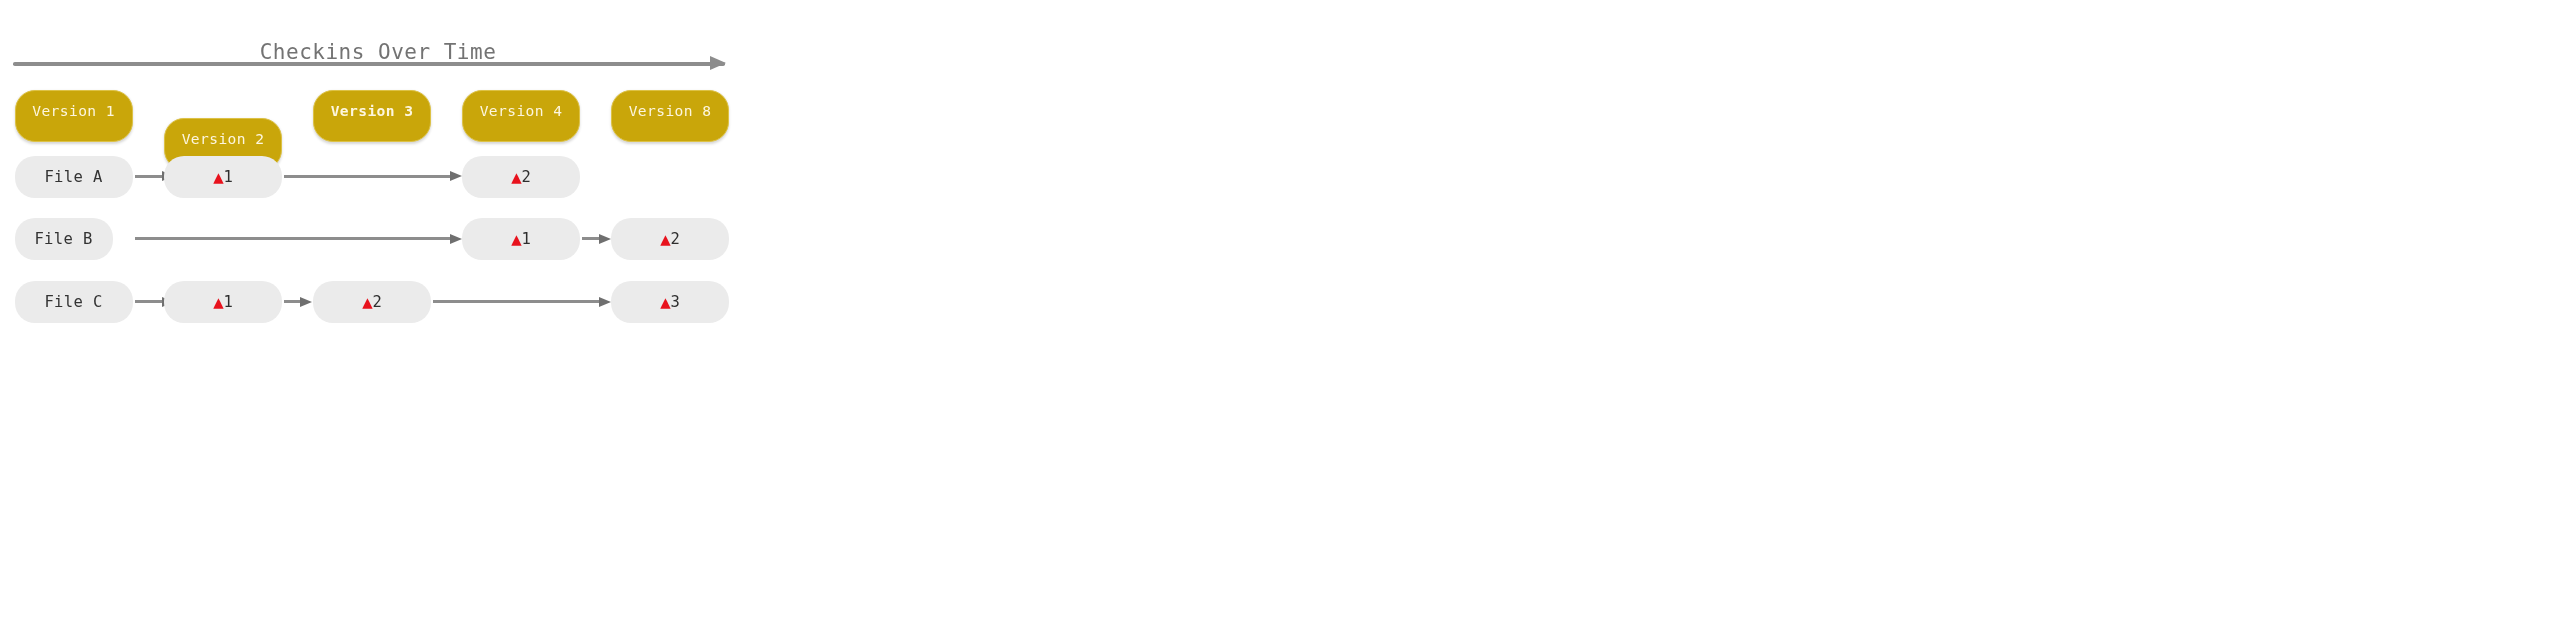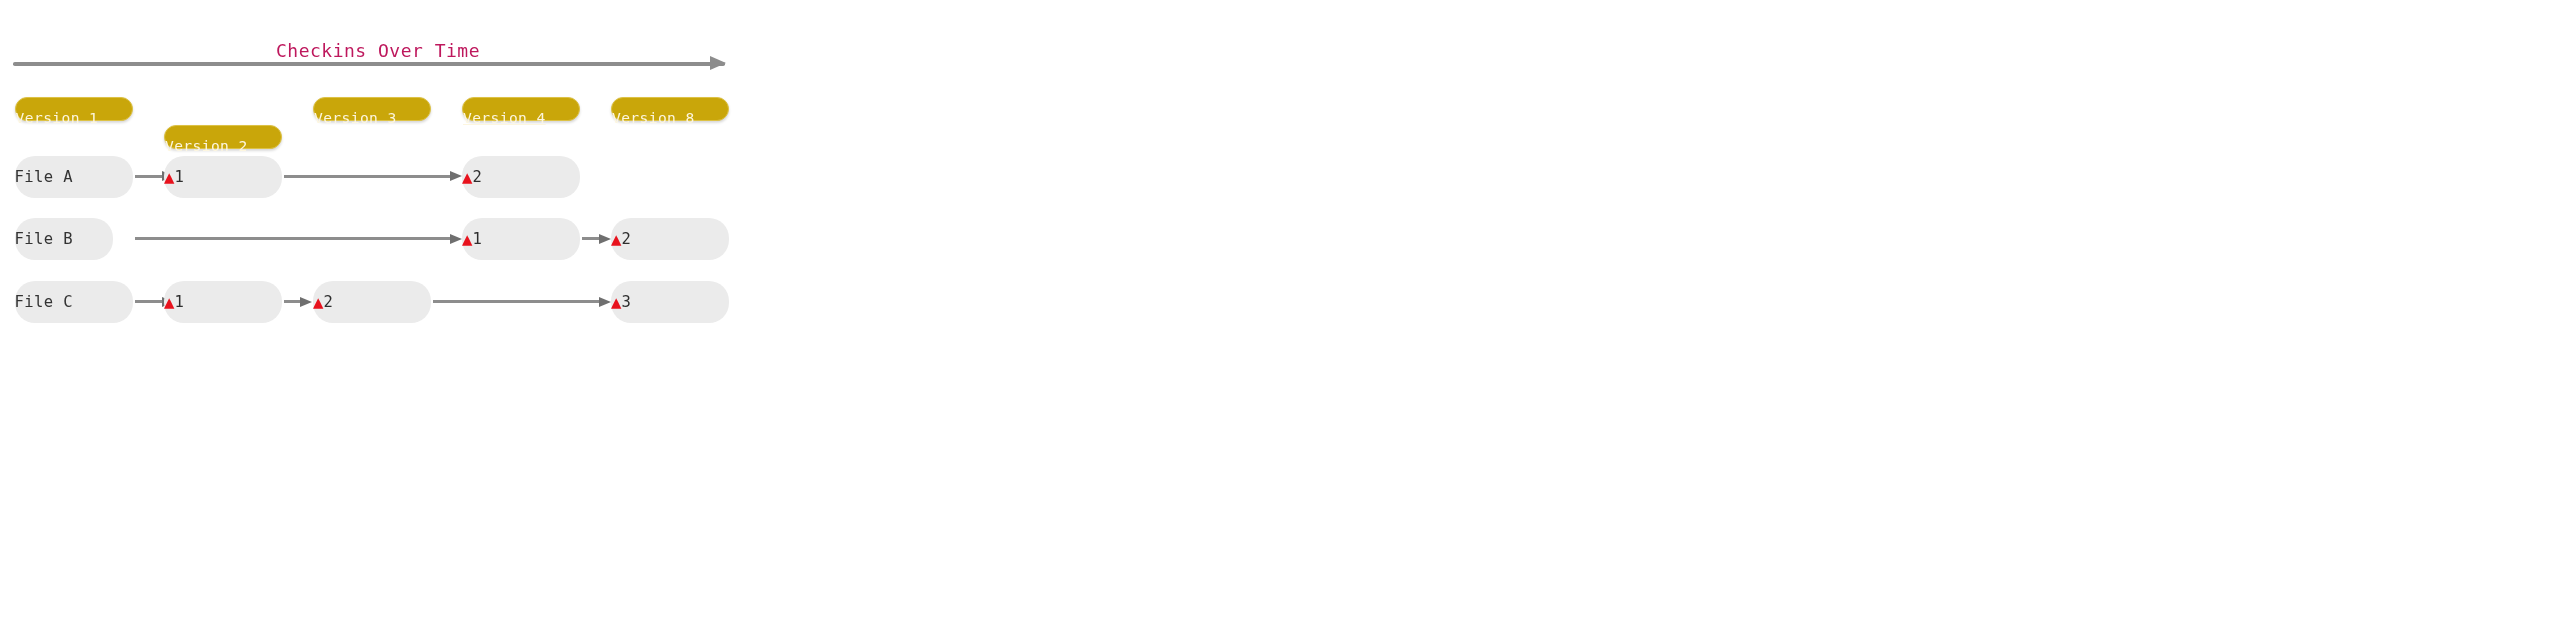--- a/index.html
+++ b/index.html
@@ -22,23 +22,23 @@
     background: #ffffff;
   }
 
   
   .axis-title {
     position: absolute;
     left: 155px;
     top: 40px;
     width: 446px;
     text-align: center;
-    font-size: 18px;
+    font-size: 21px;
     letter-spacing: 0.5px;
-    color: #be185d;
+    color: #737373;
     white-space: nowrap;
     font-family: "DejaVu Sans Mono", "Liberation Mono", monospace;
   }
   .axis-line {
     position: absolute;
     left: 12.7px;
     top: 62px;
     width: 712px;
     height: 3.6px;
     background: #8d8d8d;
@@ -51,44 +51,45 @@
     width: 0;
     height: 0;
     border-left: 16.4px solid #8d8d8d;
     border-top: 7.3px solid transparent;
     border-bottom: 7.3px solid transparent;
   }
 
   
   .pill {
     position: absolute;
-    top: 97px;
-    height: 24px;
+    top: 90px;
+    height: 52px;
     line-height: 40px;
     border-radius: 20px;
     background: #c9a60a;
     border: 1.8px solid #ddc246;
     box-sizing: border-box;
+    text-align: center;
     color: #fdf6df;
     font-size: 14.6px;
     letter-spacing: 0.4px;
     white-space: nowrap;
     font-family: "DejaVu Sans Mono", "Liberation Mono", monospace;
     box-shadow: 0 1.8px 2.7px rgba(0,0,0,0.16);
   }
 
   
   .node {
     position: absolute;
     height: 42px;
     line-height: 42px;
     border-radius: 20px;
     background: #ebebeb;
     box-sizing: border-box;
-    text-align: left;
+    text-align: center;
     color: #2e2e2e;
     font-size: 15.5px;
     letter-spacing: 0.4px;
     white-space: nowrap;
     font-family: "DejaVu Sans Mono", "Liberation Mono", monospace;
   }
   .node.label-node { color: #333333; }
 
   .delta {
     color: #e8121d;
@@ -122,22 +123,22 @@
 <body>
 
 <div id="diagram">
 
   <div class="axis-title">Checkins Over Time</div>
   <div class="axis-line"></div>
   <div class="axis-head"></div>
 
   <div class="pill" style="left:14.6px;  width:118px;">Version 1</div>
   <div class="pill" style="left:164px; width:118px;margin-top:28px;">Version 2</div>
-  <div class="pill" style="left:313px; width:118px;">Version 3</div>
-  <div class="pill" style="left:462px; width:118px;text-decoration:underline;">Version 4</div>
+  <div class="pill" style="left:313px; width:118px;font-weight:bold;">Version 3</div>
+  <div class="pill" style="left:462px; width:118px;">Version 4</div>
   <div class="pill" style="left:611px; width:118px;">Version 8</div>
 
   <div class="node label-node" style="left:14.6px; top:156px; width:118px;">File A</div>
 
   <div class="conn" style="left:135px; top:175px; width:31px;"></div>
   <div class="conn-head" style="left:162px; top:171px;"></div>
 
   <div class="node" style="left:164px; top:156px; width:118px;">
     <span class="delta">▲</span><span class="delta-num">1</span>
   </div>

